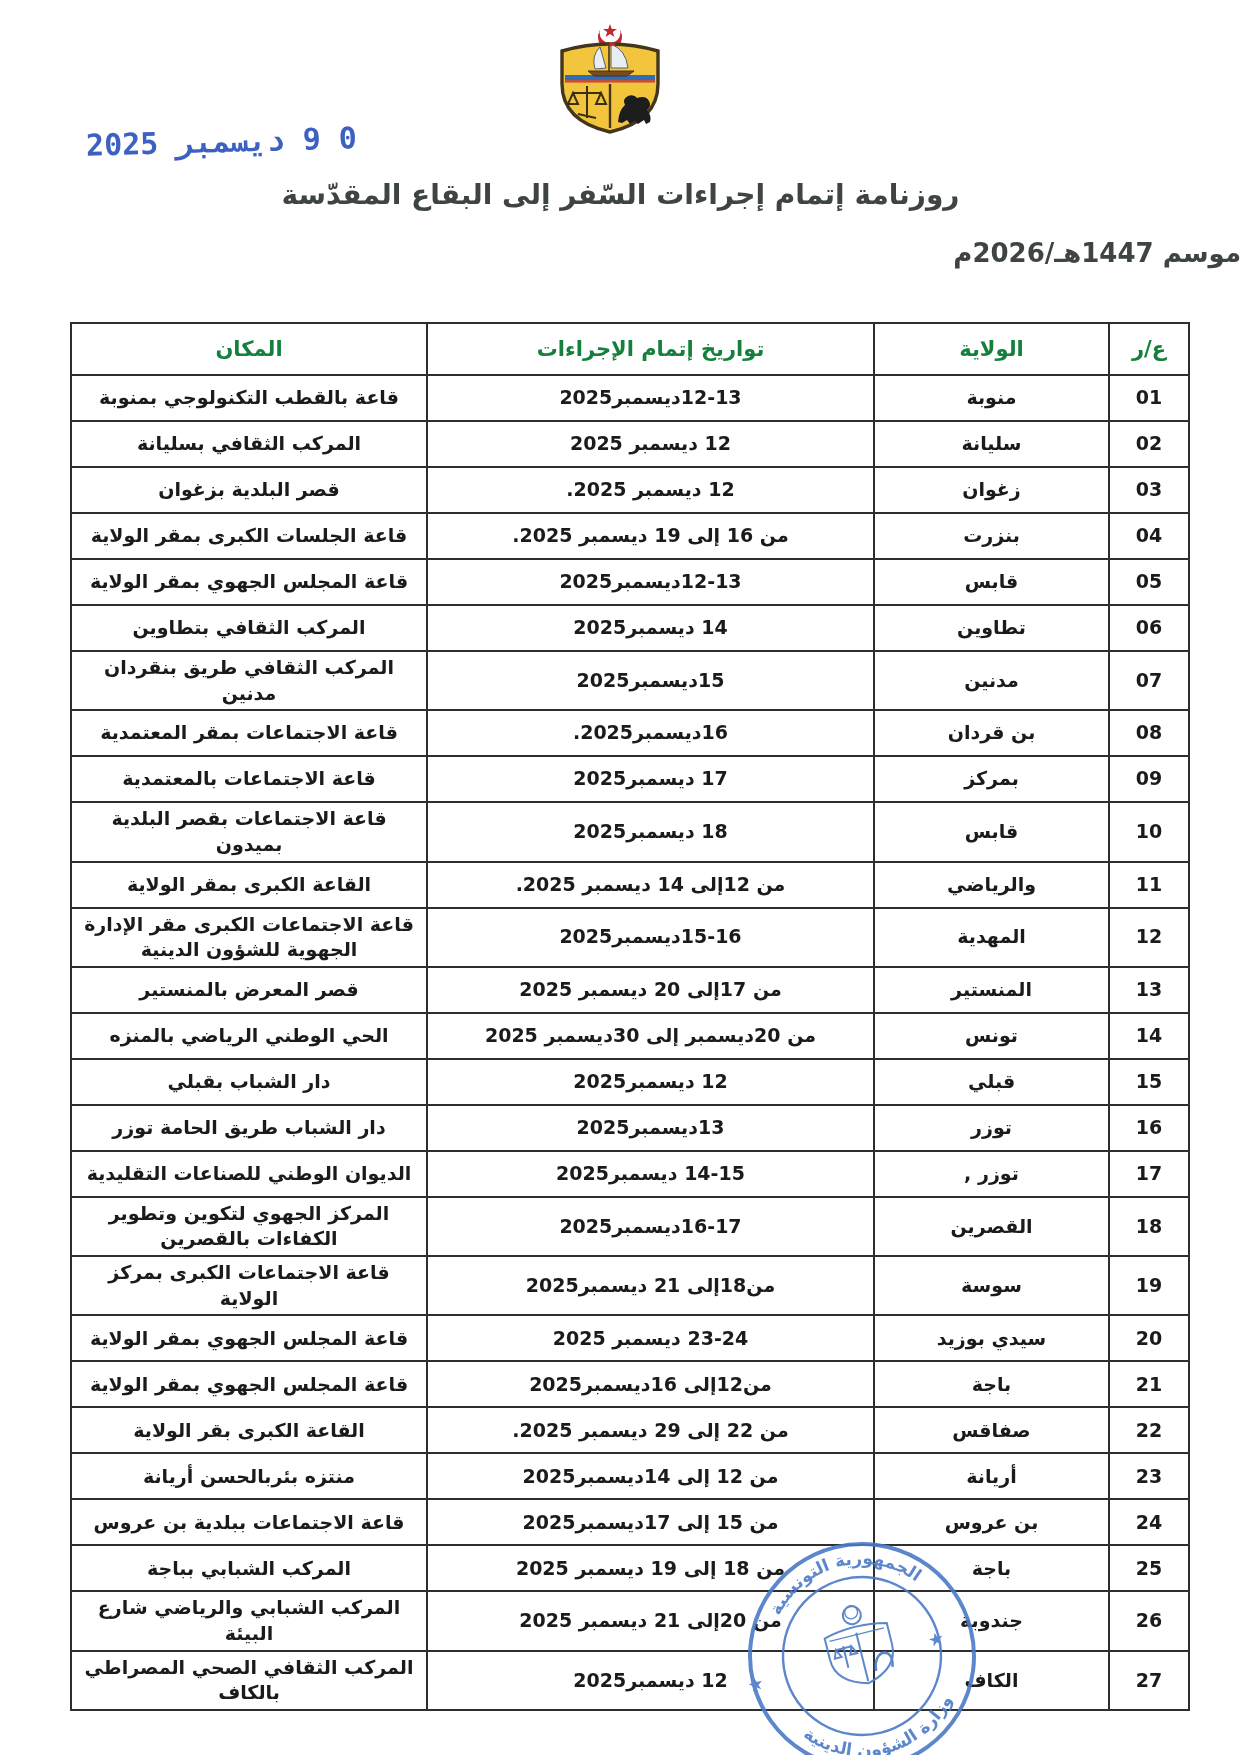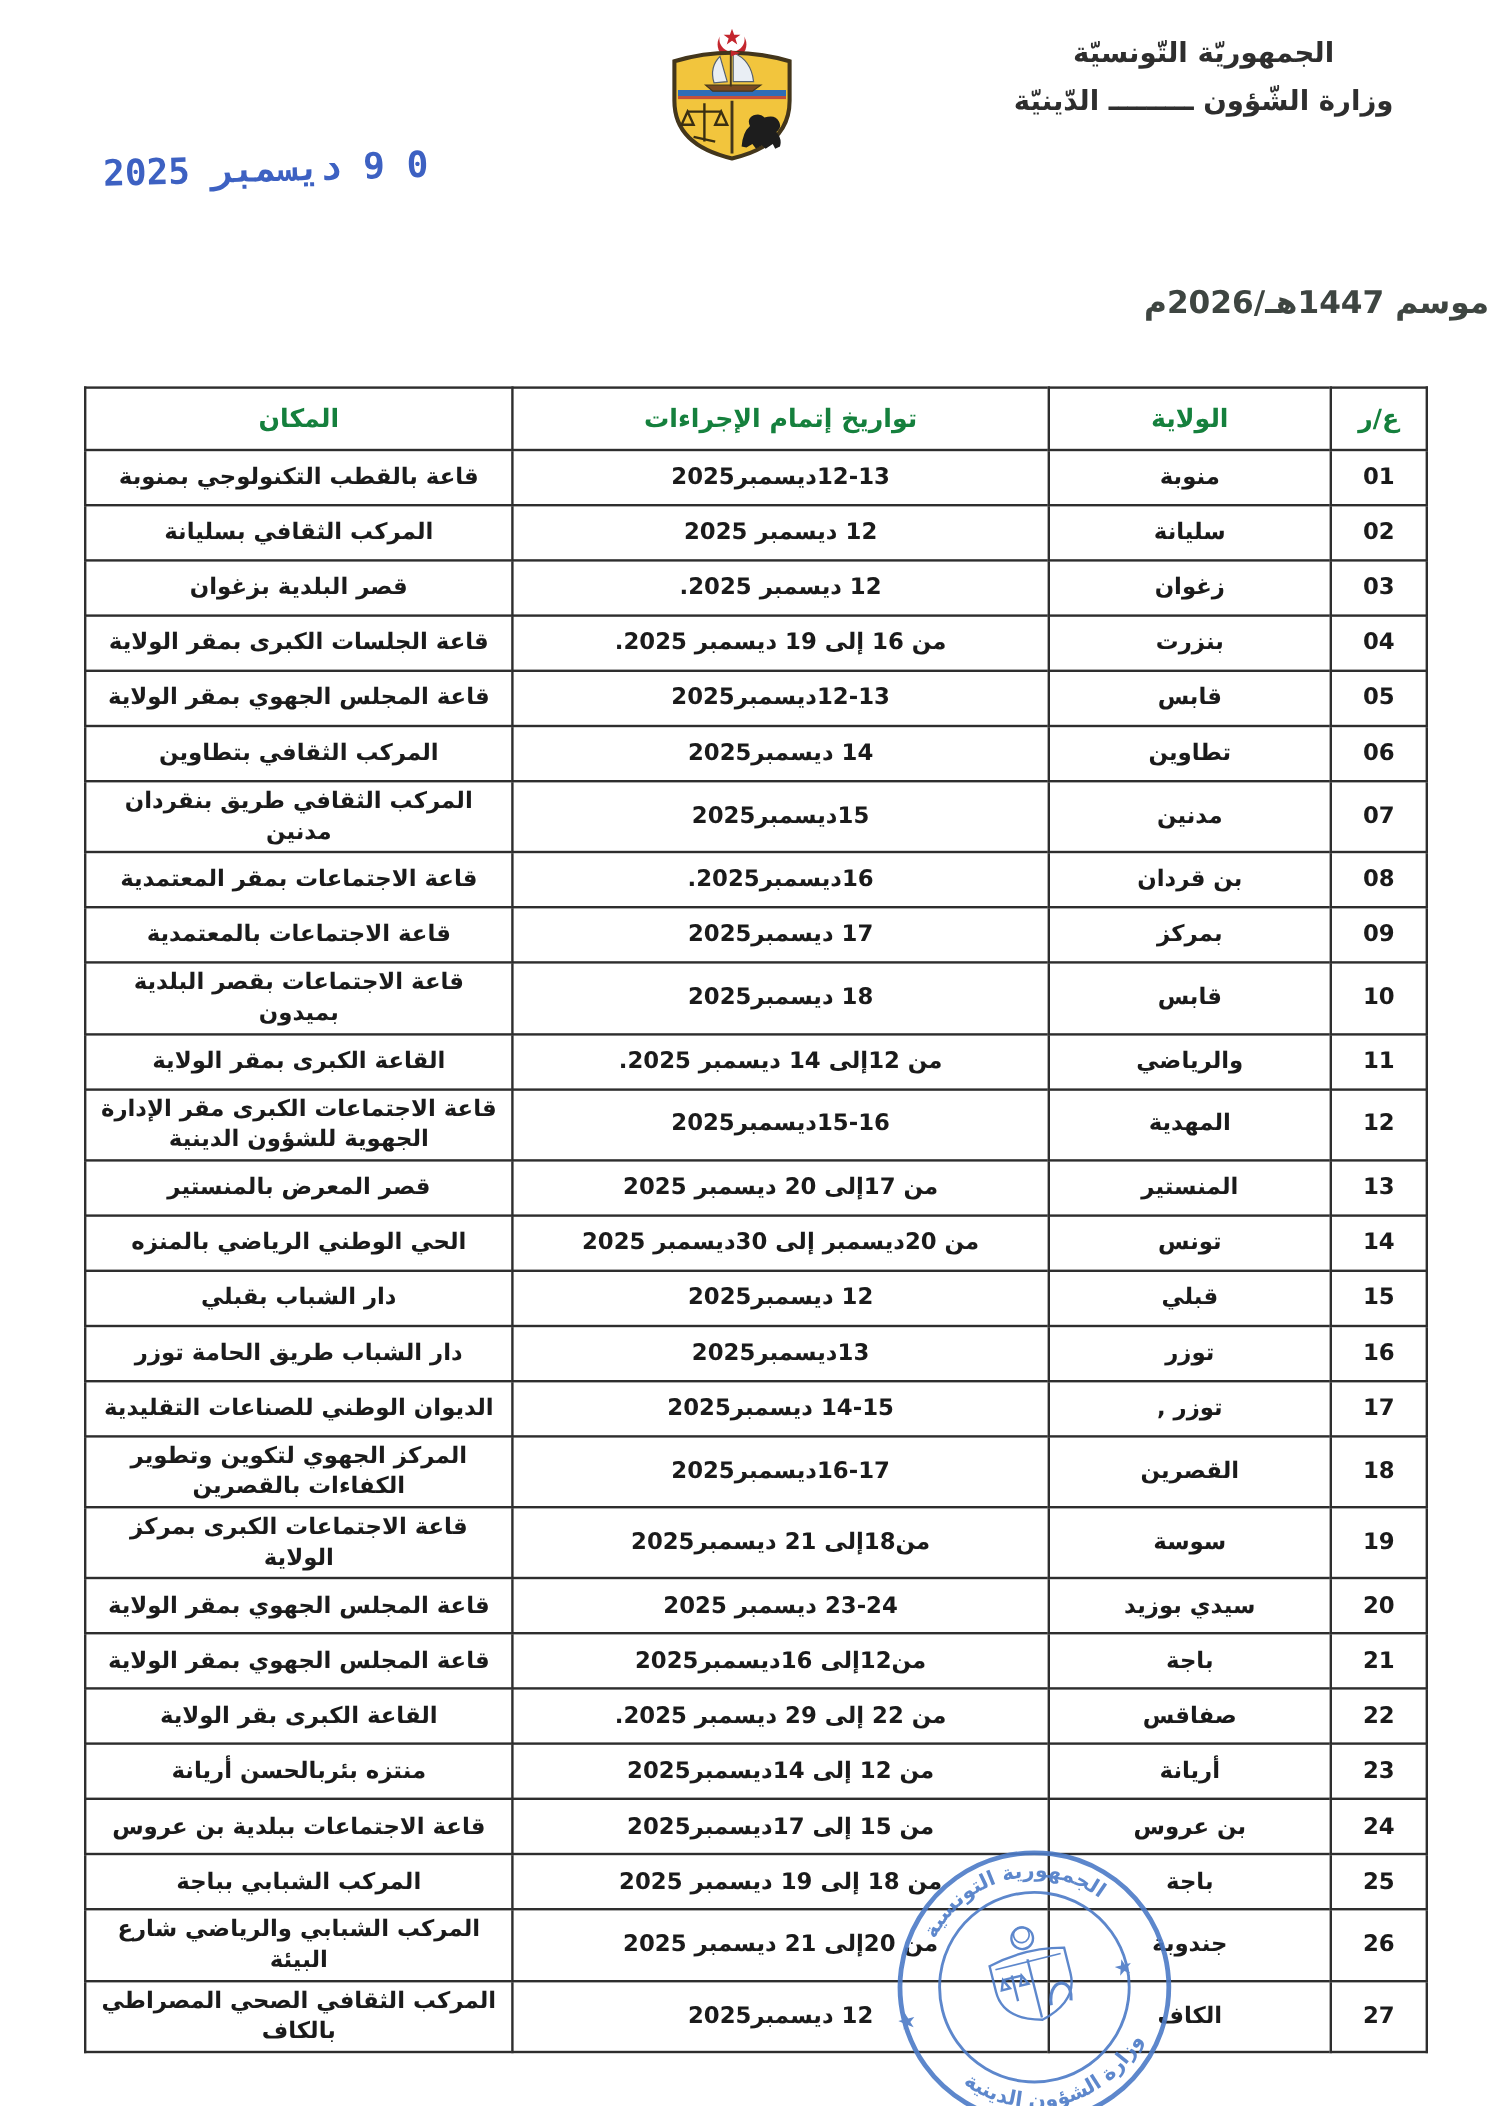--- a/index.html
+++ b/index.html
@@ -66,27 +66,24 @@
     <g stroke="#3a2f12" stroke-width="2" fill="none">
       <line x1="37" y1="68" x2="37" y2="100"></line>
       <line x1="28" y1="96" x2="46" y2="100"></line>
       <line x1="23" y1="75" x2="51" y2="75"></line>
       <path d="M23,75 L18,86 L28,86 Z" fill="#f2c53d"></path>
       <path d="M51,75 L46,86 L56,86 Z" fill="#f2c53d"></path>
     </g>
     <path d="M68,104 q1,-12 7,-17 q-3,-6 3,-9 q6,-2 9,2 q9,-3 12,3 q3,5 -2,9 q5,6 3,12 l-4,2 l-2,-4 l-6,4 l-3,-3 l-5,3 l-3,-4 l-5,3 Z" fill="#1d1d1d"></path>
   </svg>
 
-  <div class="gov-block">
-    <div class="gov-line1">الجمهوريّة التّونسيّة</div>
-    <div class="gov-line2">وزارة الشّؤون ـــــــــ الدّينيّة</div>
-  </div>
 
   <div class="date-stamp">0 9 ديسمبر 2025</div>
 
+  <div class="doc-title">روزنامة إتمام إجراءات السّفر إلى البقاع المقدّسة</div>
   <div class="doc-subtitle">موسم 1447هـ/2026م</div>
 
   <table class="schedule">
     <colgroup>
       <col style="width:80px">
         <col style="width:235px">
         <col style="width:447px">
         <col style="width:356px">
     </colgroup>
     <thead>

